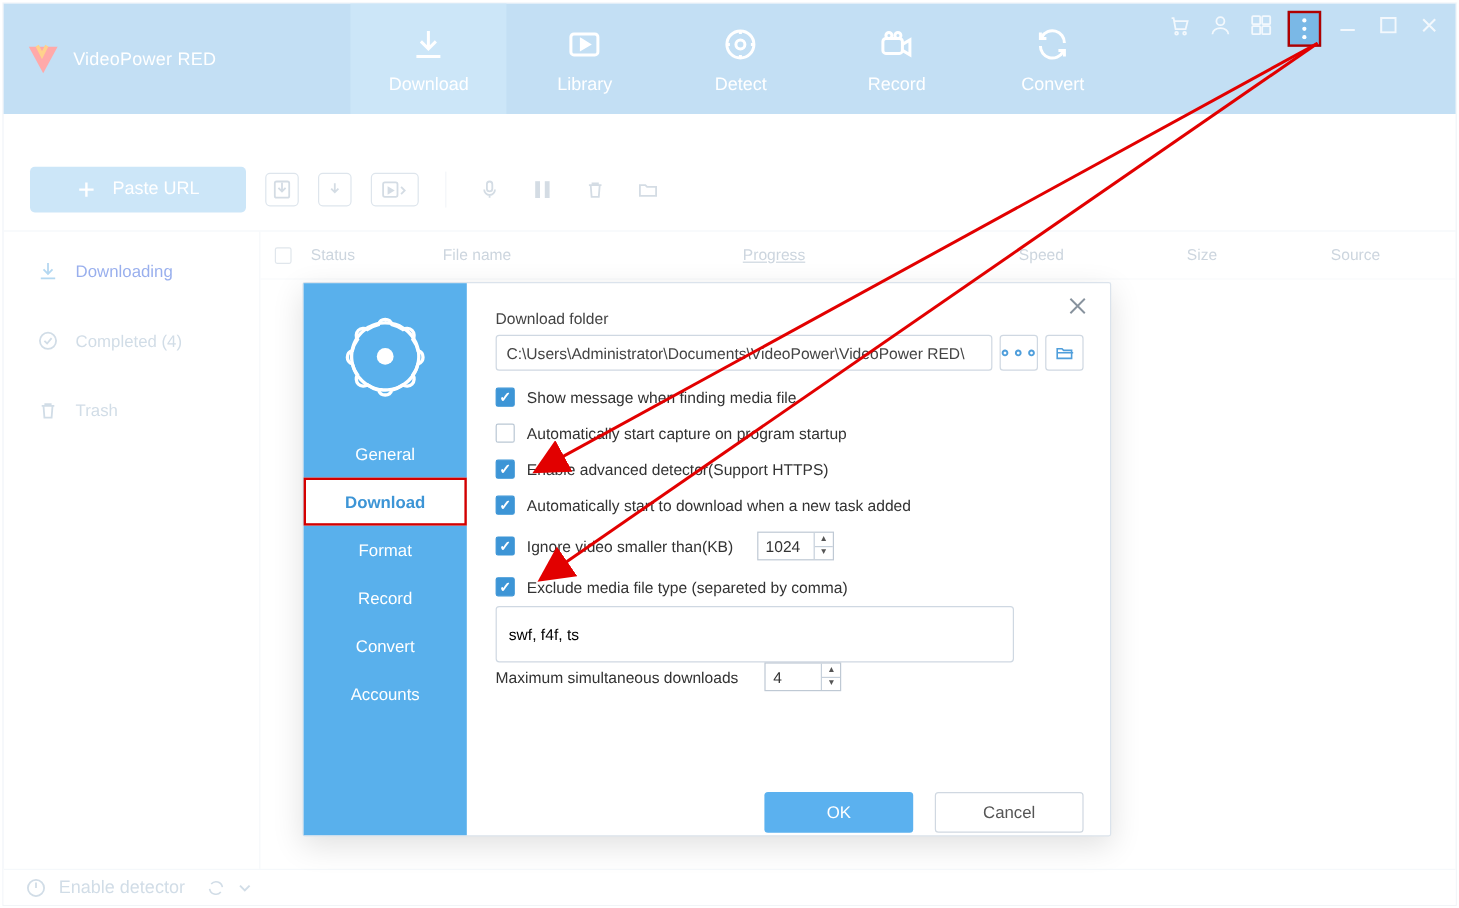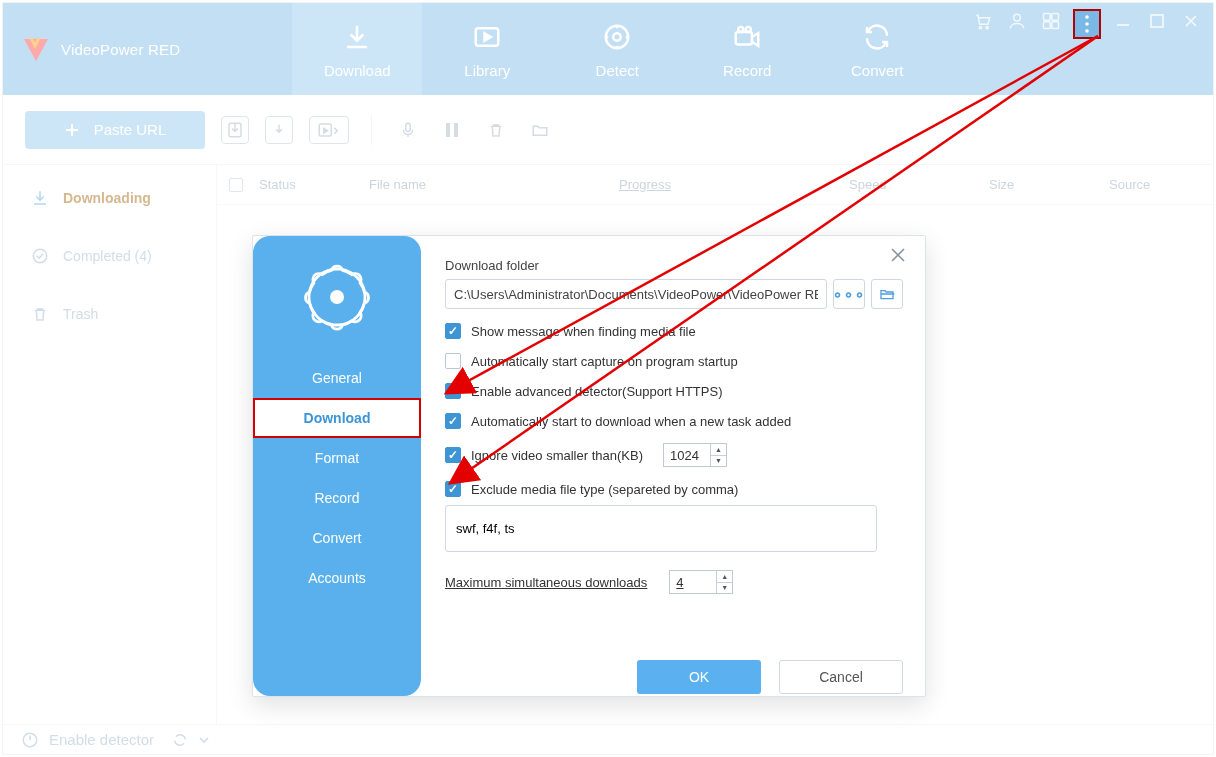--- a/index.html
+++ b/index.html
@@ -11,62 +11,62 @@
   .brand { display:flex; align-items:center; padding:0 22px 0 18px; }
   .brand svg { flex:0 0 auto; }
   .brand-name { font-size:15px; font-weight:400; letter-spacing:.2px; margin-left:10px; }
   .tabs { display:flex; margin-left:90px; }
   .tab { width:130px; display:flex; flex-direction:column; align-items:center; justify-content:center; gap:8px; font-size:15px; font-weight:500; cursor:pointer; }
   .tab.active { background:#8fc7f0; }
   .tabicon { width:34px; height:34px; display:flex; align-items:center; justify-content:center; }
   .win-controls { margin-left:auto; display:flex; align-items:flex-start; padding:6px 10px 0 0; gap:10px; }
   .win-controls .ic { width:24px; height:24px; display:flex; align-items:center; justify-content:center; cursor:pointer; opacity:.8; }
   .more-box { border:2px solid #b00000; width:28px; height:30px; display:flex; align-items:center; justify-content:center; position:relative; z-index:10; background:#7ab8e6;}
-  .toolbar { height:70px; display:flex; align-items:center; padding:0 14px 0 22px; gap:16px; border-bottom:1px solid #e7edf4; }
+  .toolbar { height:70px; display:flex; align-items:center; padding:0 14px 0 22px; gap:16px; border-bottom:1px solid #e7edf4;margin-top:28px; }
   .paste-btn { width:180px; height:38px; background:#8fc7f0; border-radius:4px; color:#fff; display:flex; align-items:center; justify-content:center; gap:14px; font-size:15px; cursor:pointer; }
   .tb-icon { width:28px; height:28px; display:flex; align-items:center; justify-content:center; color:#9fb2c4; cursor:pointer; border:1px solid transparent; }
   .tb-icon.boxed { border:1.5px solid #b5c6d6; border-radius:4px; }
   .tb-sep { width:1px; height:30px; background:#e3eaf1; margin:0 6px; }
   .content { display:flex; height:calc(100% - 92px - 70px - 30px); }
   .side { width:214px; border-right:1px solid #e9eff5; display:flex; flex-direction:column; padding-top:4px; }
   .side-item { height:58px; display:flex; align-items:center; gap:14px; padding-left:28px; font-size:14px; color:#9ab3c9; cursor:pointer; }
-  .side-item.sel { color:#a16207; font-weight:700;text-align:right; }
+  .side-item.sel { color:#1d4ed8; font-weight:400;text-align:right; }
   .list { flex:1; }
   .list-head { height:40px; display:flex; align-items:center; font-size:13px; color:#8fa3b7; border-bottom:1px solid #eef3f8; padding-left:12px; }
   .lh-chk { width:30px; }
   .lh-status { width:110px; }
   .lh-name { width:250px; }
   .lh-prog { width:230px;text-decoration:underline; }
   .lh-speed { width:140px; }
   .lh-size { width:120px; }
   .lh-src { flex:1; }
   .footer { position:absolute; left:0; bottom:0; right:0; height:30px; display:flex; align-items:center; gap:10px; padding-left:18px; color:#9ab3c9; font-size:15px; border-top:1px solid #e9eff5; background:#fff;}
   .footer .ic { display:flex; align-items:center; }
   
   .dialog { position:absolute; left:252px; top:235px; width:674px; height:462px; background:#fff; border:1px solid #dbe3ec; box-shadow:0 8px 26px rgba(0,0,0,.12); z-index:5; display:flex; border-radius:2px; }
-  .dlg-side { width:168px; background:#59b0ec; color:#fff; display:flex; flex-direction:column; align-items:stretch;border-radius:17px; }
+  .dlg-side { width:136px; background:#59b0ec; color:#fff; display:flex; flex-direction:column; align-items:stretch; }
   .dlg-gear { height:122px; display:flex; align-items:center; justify-content:center; }
   .dlg-item { height:40px; display:flex; align-items:center; justify-content:center; font-size:14px; cursor:pointer; }
   .dlg-item.sel { background:#fff; color:#3d95d6; border:2px solid #d40000; font-weight:600; }
   .dlg-body { flex:1; padding:18px 22px 0 24px; position:relative; }
   .dlg-close { position:absolute; right:14px; top:10px; width:22px; height:22px; cursor:pointer; color:#88939e; }
   .row-label { font-size:13px; color:#444; margin-top:4px; margin-bottom:6px; }
   .path-row { display:flex; gap:6px; align-items:center; }
   .path-input { flex:1; height:30px; border:1px solid #cfd8e2; border-radius:3px; padding:0 8px; font-size:13px; color:#444; }
   .path-btn { width:32px; height:30px; border:1px solid #cfd8e2; border-radius:3px; display:flex; align-items:center; justify-content:center; color:#4f9edb; cursor:pointer; }
   .opt { display:flex; align-items:center; gap:10px; font-size:13px; color:#333; margin-top:14px; }
   .cbox { width:16px; height:16px; border:1.5px solid #bac7d4; border-radius:2px; display:flex; align-items:center; justify-content:center; flex:0 0 auto; }
   .cbox.checked { background:#3d95d6; border-color:#3d95d6; color:#fff; }
   .cbox.checked::before { content:"✓"; font-size:12px; font-weight:700; line-height:1; }
   .spin { width:64px; height:24px; border:1px solid #bfc9d4; display:flex; align-items:center; padding:0 2px 0 6px; font-size:13px; margin-left:10px; position:relative;}
   .spin .btns { position:absolute; right:0; top:0; bottom:0; width:16px; border-left:1px solid #c6d0db; display:flex; flex-direction:column; }
   .spin .btns div { flex:1; display:flex; align-items:center; justify-content:center; font-size:7px; color:#555; cursor:pointer; }
   .spin .btns div:first-child { border-bottom:1px solid #c6d0db; }
   .exclude-input { width:432px; height:47px; border:1px solid #cfd8e2; border-radius:3px; padding:0 10px; font-size:13px; margin-top:8px; }
-  .maxrow { display:flex; align-items:center; gap:12px; margin-top:18px; font-size:13px; color:#333;text-decoration:underline;}
+  .maxrow { display:flex; align-items:center; gap:12px; font-size:13px; color:#333;}
   .dlg-buttons { position:absolute; right:22px; bottom:2px; display:flex; gap:18px; }
   .btn { width:124px; height:34px; border-radius:3px; display:flex; align-items:center; justify-content:center; font-size:14px; cursor:pointer; }
   .btn.ok { background:#5bb1ef; color:#fff; }
   .btn.cancel { border:1px solid #d0d8e1; color:#555; }
   
   .anno-svg { position:absolute; inset:0; z-index:15; pointer-events:none; }
 </style>
 </head>
 <body>
 

